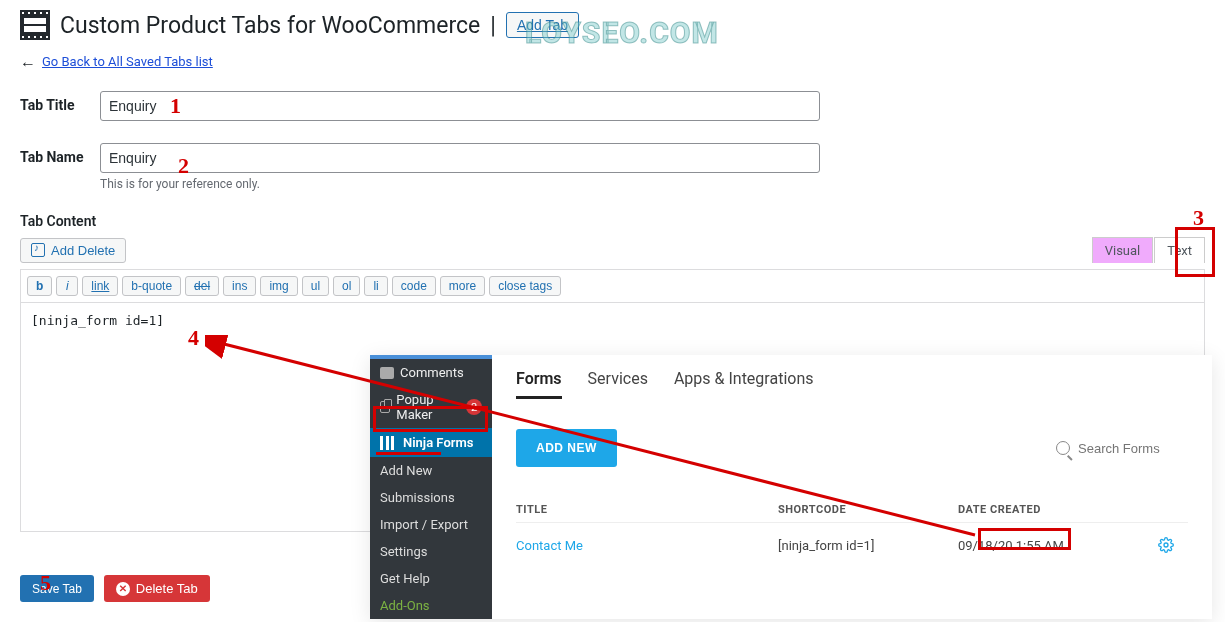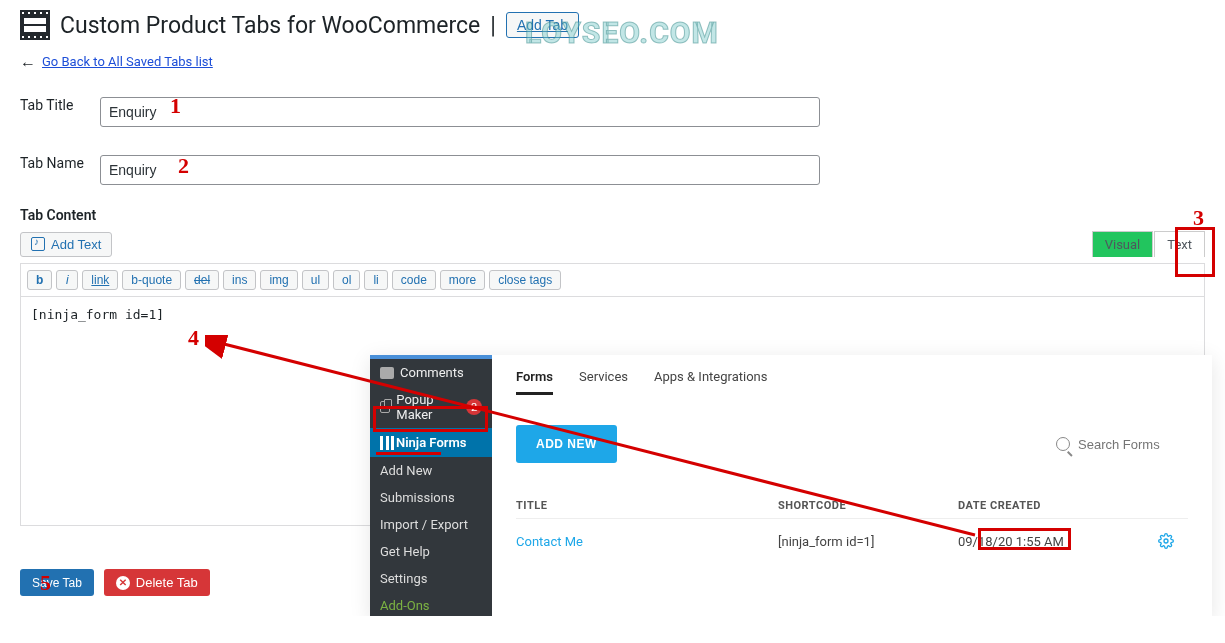--- a/index.html
+++ b/index.html
@@ -49,22 +49,22 @@
     font-size: 14px;
     padding: 4px 10px;
     border-radius: 3px;
     cursor: pointer;
     text-decoration: underline;
   }
   .back-row { display:flex; align-items:center; gap:6px; margin-bottom:20px; }
   .back-arrow { font-size:16px; color:#1d2327; }
   .back-link { color:#1d4ed8; text-decoration: underline; font-size:13px; cursor:pointer; }
   .field-row { display:flex; align-items:flex-start; margin-bottom:22px; }
-  .field-label { width:80px; font-size:14px; font-weight:400; color:#1d2327; padding-top:6px; }
-  .field-body { flex:0 0 720px; position:relative;margin-top:6px; }
+  .field-label { width:80px; font-size:14px; font-weight:700; color:#1d2327; padding-top:6px; }
+  .field-body { flex:0 0 720px; position:relative; }
   .text-input {
     width:100%; height:30px;
     border:1px solid #8c8f94; border-radius:3px;
     padding:0 8px; font-size:14px; color:#2c3338;
   }
   .help { font-size:12px; color:#646970; margin-top:4px; }
   .content-label { font-size:14px; font-weight:600; color:#1d2327; margin-bottom:8px; }
   .media-row { display:flex; align-items:center; justify-content:space-between; margin-bottom:6px; }
   .add-media-btn {
     border:1px solid #c3c4c7; background:#f6f7f7; border-radius:3px;
@@ -73,21 +73,21 @@
   }
   .media-icon { width:14px; height:14px; position:relative; }
   .media-icon::before { content:''; position:absolute; inset:0; border:1.5px solid #2271b1; border-radius:2px; }
   .media-icon::after { content:'♪'; position:absolute; left:3px; top:-1px; font-size:10px; color:#2271b1; }
   .editor-tabs { display:flex; gap:1px; }
   .editor-tab {
     border:1px solid #ccc; border-bottom:none;
     padding:5px 12px; font-size:13px; color:#50575e;
     background:#fff; cursor:pointer;
   }
-  .editor-tab.active { background:#22c55e; }
+  .editor-tab.active { background:#f0abfc; }
   .quicktags {
     border:1px solid #dcdcde; background:#fff;
     padding:6px 6px; display:flex; gap:4px; flex-wrap:wrap;
     border-bottom:none;
   }
   .qt-btn {
     border:1px solid #c3c4c7; background:#f6f7f7; border-radius:3px;
     padding:2px 8px; font-size:12px; color:#2271b1; cursor:pointer;
     min-width:22px; text-align:center;
   }
@@ -128,35 +128,35 @@
   }
   .wp-submenu .hdr {
     display:flex; align-items:center; gap:6px;
     padding:6px 10px; color:#eee; font-size:13px;
   }
   .wp-submenu .hdr .badge {
     background:#d63638; color:#fff; border-radius:10px; min-width:16px; height:16px;
     font-size:11px; display:inline-flex; align-items:center; justify-content:center; padding:0 5px;
   }
   .wp-submenu .active {
-    background:#0073aa; color:#fff; padding:7px 10px; display:flex; align-items:center; gap:2px;
+    background:#0073aa; color:#fff; padding:7px 10px; display:flex; align-items:center; gap:9px;
     font-weight:600;
   }
   .wp-submenu .item { padding:6px 10px; color:#ddd; cursor:pointer; }
   .wp-submenu .item.addons { color:#7cb342; }
   .wp-submenu .speech-icon { width:14px; height:12px; background:#aaa; border-radius:2px; position:relative; }
   .wp-submenu .speech-icon::after{content:'';position:absolute;left:3px;bottom:-3px;border:3px solid transparent;border-top-color:#aaa;}
   .wp-submenu .popup-icon { width:12px; height:12px; border:1.5px solid #aaa; border-radius:2px; position:relative; }
   .wp-submenu .popup-icon::after{content:'';position:absolute;right:-3px;top:-3px;width:6px;height:6px;background:#32373c;border:1.5px solid #aaa;border-radius:1px;}
   .wp-submenu .nf-icon { width:14px;height:14px;background:linear-gradient(#fff,#fff) left/3px 100% no-repeat,linear-gradient(#fff,#fff) center/3px 100% no-repeat,linear-gradient(#fff,#fff) right/3px 100% no-repeat;}
   .nf-dash {
     width:720px; background:#fff; padding:14px 24px 24px;
   }
   .nf-tabs { display:flex; gap:26px; border-bottom:0; margin-bottom:30px; }
-  .nf-tab { font-size:13px; color:#444; padding-bottom:8px; cursor:pointer; }
+  .nf-tab { font-size:16px; color:#444; padding-bottom:8px; cursor:pointer; }
   .nf-tab.active { color:#222; font-weight:600; border-bottom:3px solid #222; }
   .nf-toolbar { display:flex; justify-content:space-between; align-items:center; margin-bottom:30px; }
   .nf-addnew {
     background:#1ea7e8; color:#fff; border:none; border-radius:3px;
     padding:12px 20px; font-size:12px; font-weight:600; letter-spacing:.5px; cursor:pointer;
   }
   .nf-search { display:flex; align-items:center; gap:8px; color:#888; }
   .nf-search input { border:none; font-size:13px; color:#4c1d95; outline:none; width:110px; }
   .nf-search .mag { width:14px; height:14px; border:1.5px solid #888; border-radius:50%; position:relative; }
   .nf-search .mag::after{content:'';position:absolute;right:-4px;bottom:-4px;width:6px;height:1.5px;background:#888;transform:rotate(45deg);}
@@ -229,30 +229,31 @@
   <div class="field-body">
     <input class="text-input" value="Enquiry" style="">
   </div>
 </div>
 
 
 <div class="field-row">
   <div class="field-label">Tab Name</div>
   <div class="field-body">
     <input class="text-input" value="Enquiry" style="">
+    <div class="help">This is for your reference only.</div>
   </div>
 </div>
 
 
 <div class="content-label">Tab Content</div>
 
 <div class="media-row">
   <button class="add-media-btn">
     <span class="media-icon"></span>
-    <span>Add Text</span>
+    <span>Add Delete</span>
   </button>
   <div class="editor-tabs">
     <div class="editor-tab active">Visual</div>
     <div class="editor-tab">Text</div>
   </div>
 </div>
 
 <div class="quicktags">
   <button class="qt-btn" style="font-weight:700">b</button>
   <button class="qt-btn" style="font-style:italic">i</button>
@@ -291,22 +292,22 @@
       <span>Popup Maker</span>
       <span class="badge">2</span>
     </div>
     <div class="active">
       <span class="nf-icon"></span>
       <span>Ninja Forms</span>
     </div>
     <div class="item">Add New</div>
     <div class="item">Submissions</div>
     <div class="item">Import / Export</div>
+    <div class="item">Settings</div>
     <div class="item">Get Help</div>
-    <div class="item">Settings</div>
     <div class="item addons">Add-Ons</div>
   </div>
 
   <div class="nf-dash">
     <div class="nf-tabs">
       <div class="nf-tab active">Forms</div>
       <div class="nf-tab">Services</div>
       <div class="nf-tab">Apps &amp; Integrations</div>
     </div>
     <div class="nf-toolbar">

